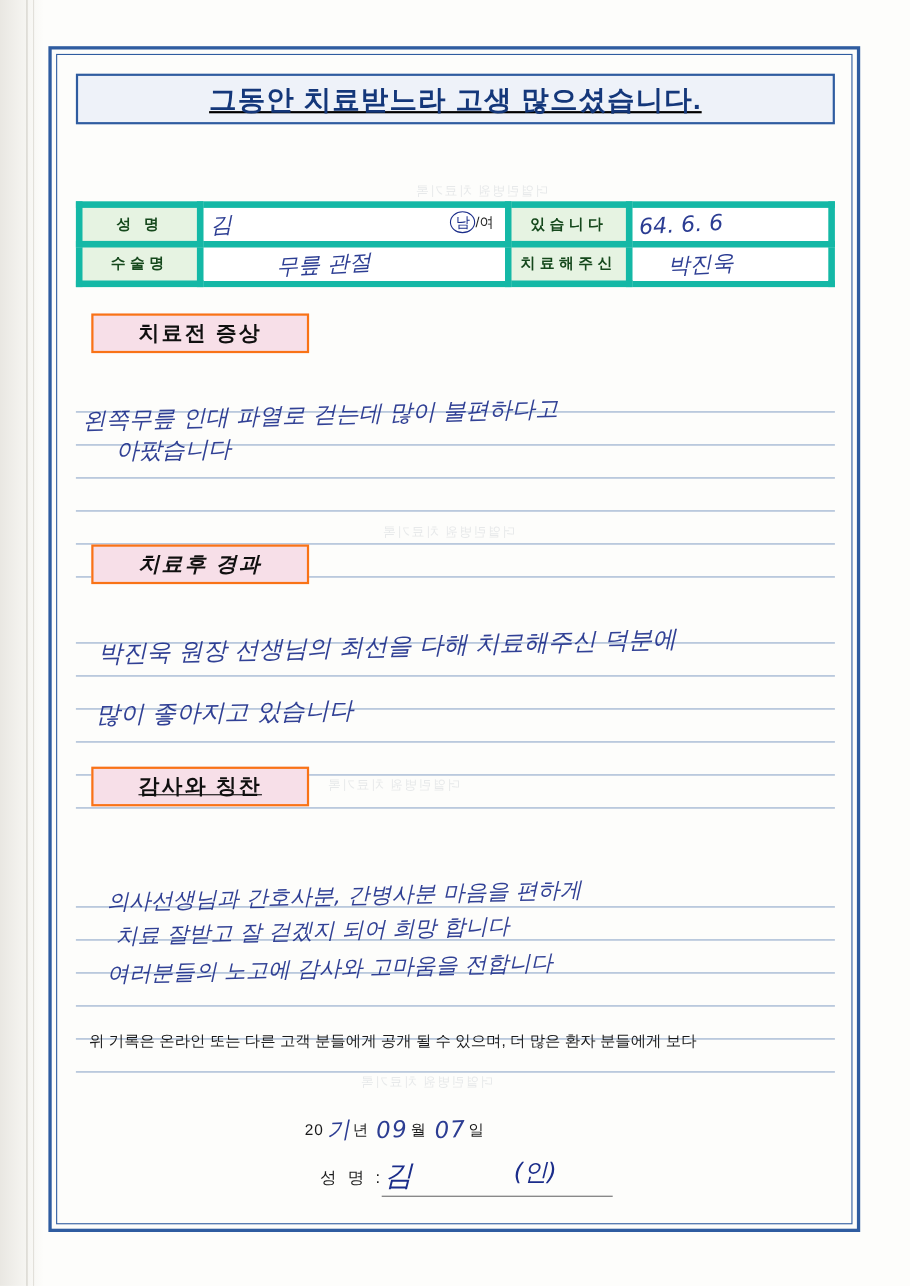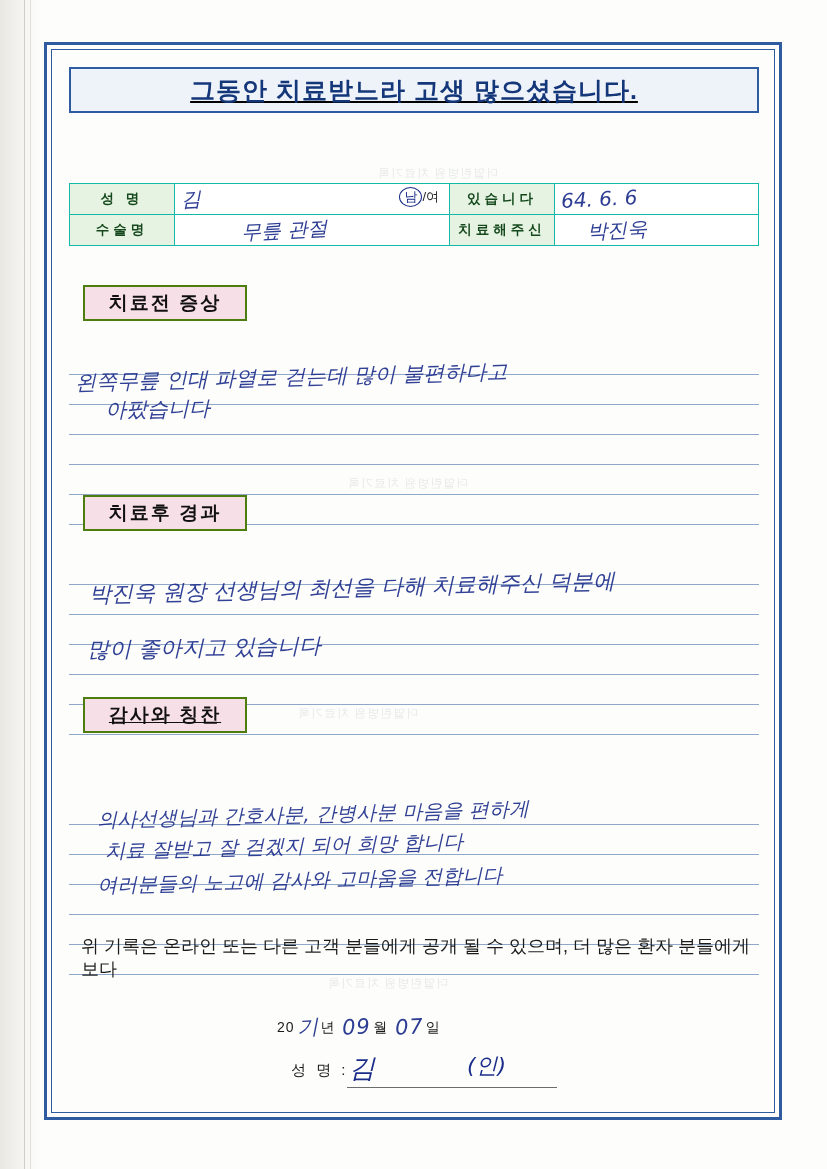--- a/index.html
+++ b/index.html
@@ -92,21 +92,21 @@
   
   .info-table {
     position: absolute;
     left: 22px;
     top: 138px;
     width: 690px;
     border-collapse: collapse;
     table-layout: fixed;
   }
   .info-table td {
-    border: 1px solid #14b8a6;
+    border: 6px solid #14b8a6;
     height: 30px;
     font-size: 13.5px;
     padding: 0 6px;
     vertical-align: middle;
   }
   .lbl {
     background: #e6f3e2;
     text-align: center;
     font-weight: bold;
     color: #15481c;
@@ -138,23 +138,23 @@
     border: 1.6px solid #1b2d8a;
     border-radius: 50%;
     padding: 0px 4px;
     color: #1b2d8a;
   }
 
   
   .sec-head {
     position: absolute;
     left: 36px;
-    width: 164px;
+    width: 198px;
     height: 36px;
-    border: 2px solid #4d7c0f;
+    border: 2px solid #f97316;
     background: #f7dfe8;
     box-sizing: border-box;
     display: flex;
     align-items: center;
     justify-content: center;
     font-size: 19px;
     font-weight: bold;
     color: #101010;
     letter-spacing: 2px;
   }
@@ -176,21 +176,21 @@
     opacity: .9;
     white-space: nowrap;
     font-style: italic;
   }
 
   
   .consent {
     position: absolute;
     left: 34px;
     width: 670px;
-    font-size: 18px;
+    font-size: 14px;
     line-height: 23px;
     color: #1a1a1a;
   }
 
   
   .dateline {
     position: absolute;
     left: 230px;
     font-size: 14px;
     color: #1a1a1a;
@@ -293,21 +293,21 @@
     <div class="rule-line"></div>
     <div class="rule-line"></div>
     <div class="rule-line"></div>
     <div class="rule-line"></div>
     <div class="rule-line"></div>
     <div class="rule-line"></div>
   </div>
   <div class="hw" style="left:28px; top:318px; font-size:21px; transform:rotate(-1.5deg);">왼쪽무릎 인대 파열로 걷는데 많이 불편하다고</div>
   <div class="hw" style="left:58px; top:350px; font-size:21px; transform:rotate(-1deg);">아팠습니다</div>
 
-  <div class="sec-head" style="top:450px;">치료후 경과</div>
+  <div class="sec-head" style="top:450px;font-style:italic;">치료후 경과</div>
   <div class="rules" style="top:510px;">
     <div class="rule-line"></div>
     <div class="rule-line"></div>
     <div class="rule-line"></div>
     <div class="rule-line"></div>
     <div class="rule-line"></div>
     <div class="rule-line"></div>
   </div>
   <div class="hw" style="left:42px; top:528px; font-size:22px; transform:rotate(-1.5deg);">박진욱 원장 선생님의 최선을 다해 치료해주신 덕분에</div>
   <div class="hw" style="left:40px; top:588px; font-size:22px; transform:rotate(-1deg);">많이 좋아지고 있습니다</div>

